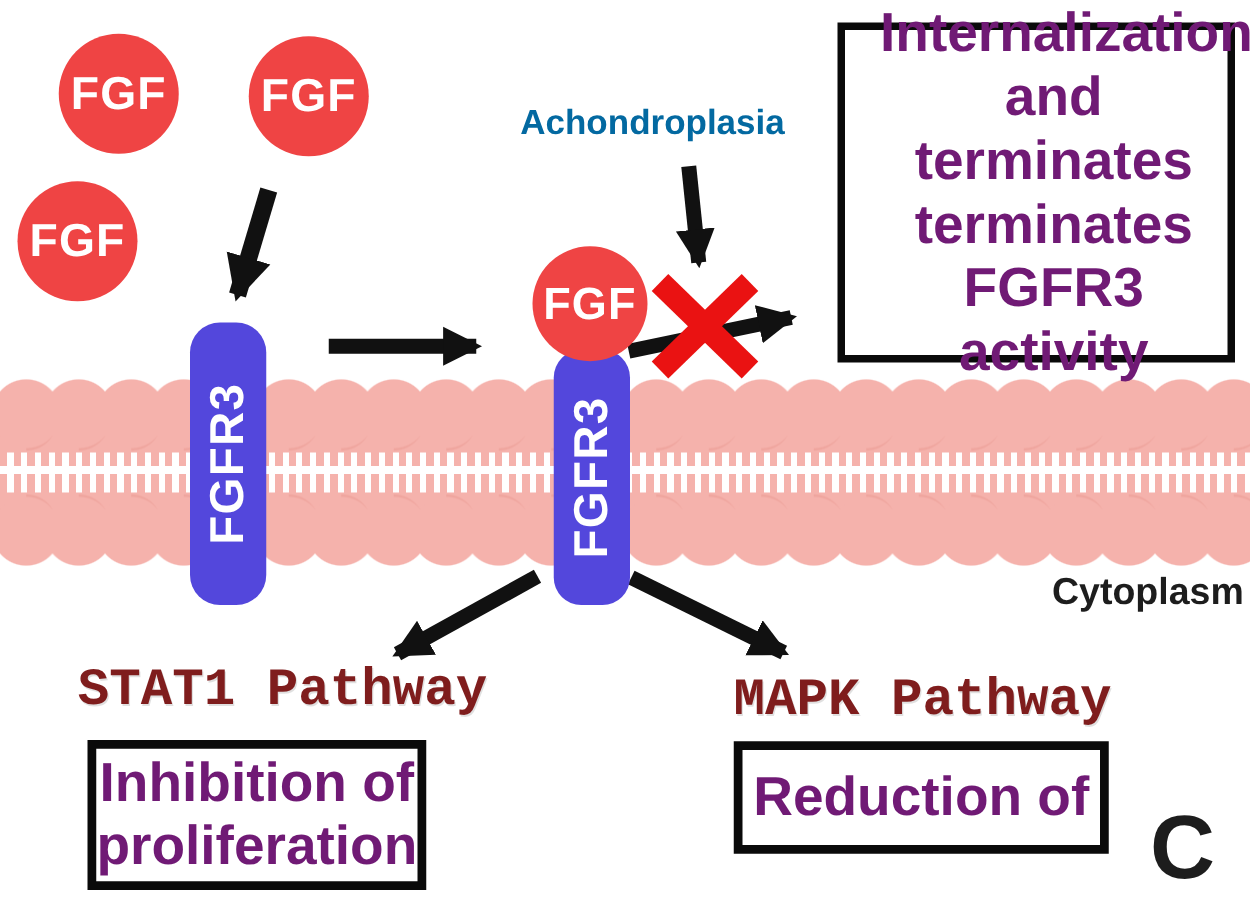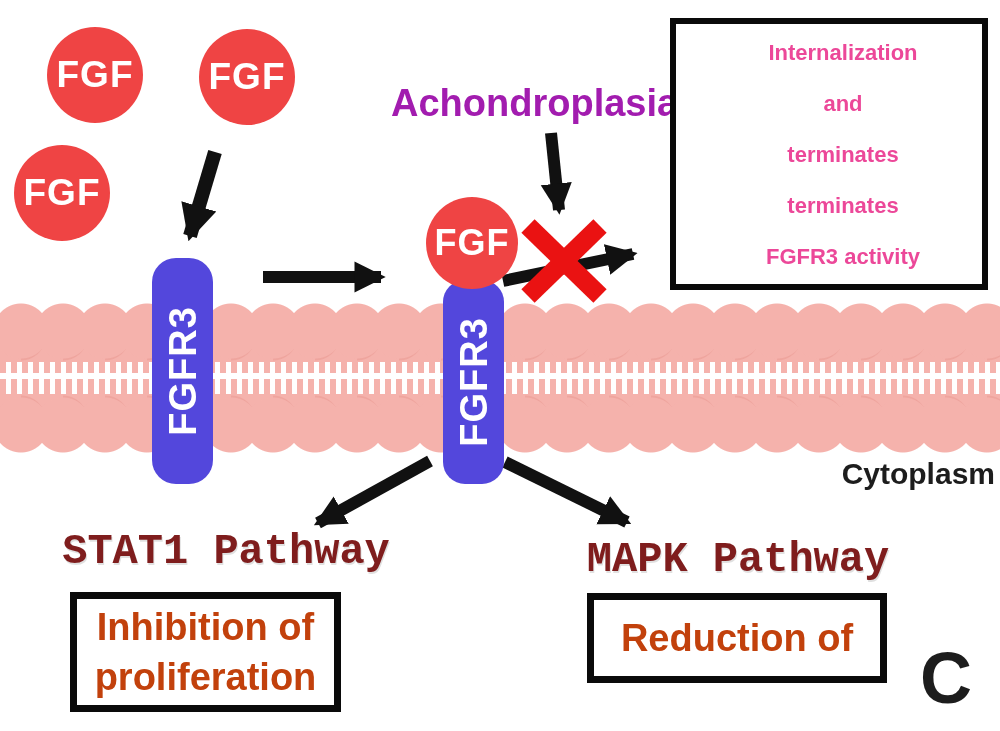--- a/index.html
+++ b/index.html
@@ -71,42 +71,42 @@
     font-weight:bold; font-size:36px; color:#1d1d1d;
   }
   .cytoplasm {
     position:absolute; left:805px; top:457px; width:190px;
     font-weight:bold; font-size:30px; color:#1d1d1d; text-align:right;
   }
 
   
   .achondroplasia {
     position:absolute; left:391px; top:82px; width:262px;
-    font-weight:bold; font-size:38px; color:#a21caf; text-align:center;
+    font-weight:bold; font-size:28px; color:#0369a1; text-align:center;
   }
   .outcome-box {
     position:absolute; left:670px; top:18px; width:318px; height:272px;
     border:6px solid #0a0a0a; background:#ffffff;
     display:flex; flex-direction:column; justify-content:center;
     text-align:center;
   }
-  .outcome-box .line { font-weight:bold; font-size:22px; line-height:51px; color:#ec4899;padding-left:28px; }
+  .outcome-box .line { font-weight:bold; font-size:44px; line-height:51px; color:#701a75;padding-left:28px; }
   .pathway-title {
     position:absolute; font-weight:bold; font-size:42px; color:#7f1d1d;
     text-align:center; text-shadow:1px 2px 0 rgba(0,0,0,0.12); white-space:nowrap;font-family:Liberation Mono, monospace;
   }
   .stat1-title { left:60px;  top:528px; width:332px; }
   .mapk-title  { left:572px; top:536px; width:332px; }
   .result-box {
     position:absolute; border:7px solid #0a0a0a; background:#ffffff;
     display:flex; flex-direction:column; justify-content:center; text-align:center;
   }
   .inhibition-box { left:70px;  top:592px; width:271px; height:120px; }
   .reduction-box  { left:587px; top:593px; width:300px; height:90px; }
-  .result-box .line { font-weight:bold; font-size:38px; line-height:50px; color:#c2410c; }
+  .result-box .line { font-weight:bold; font-size:44px; line-height:50px; color:#701a75; }
   .panel-letter {
     position:absolute; left:905px; top:642px; width:82px;
     font-weight:bold; font-size:72px; line-height:72px; color:#1d1d1d; text-align:center;
   }
 
   .arrow-layer { position:absolute; left:0; top:0; width:1000px; height:731px; pointer-events:none; }
 </style>
 </head>
 <body>
 

